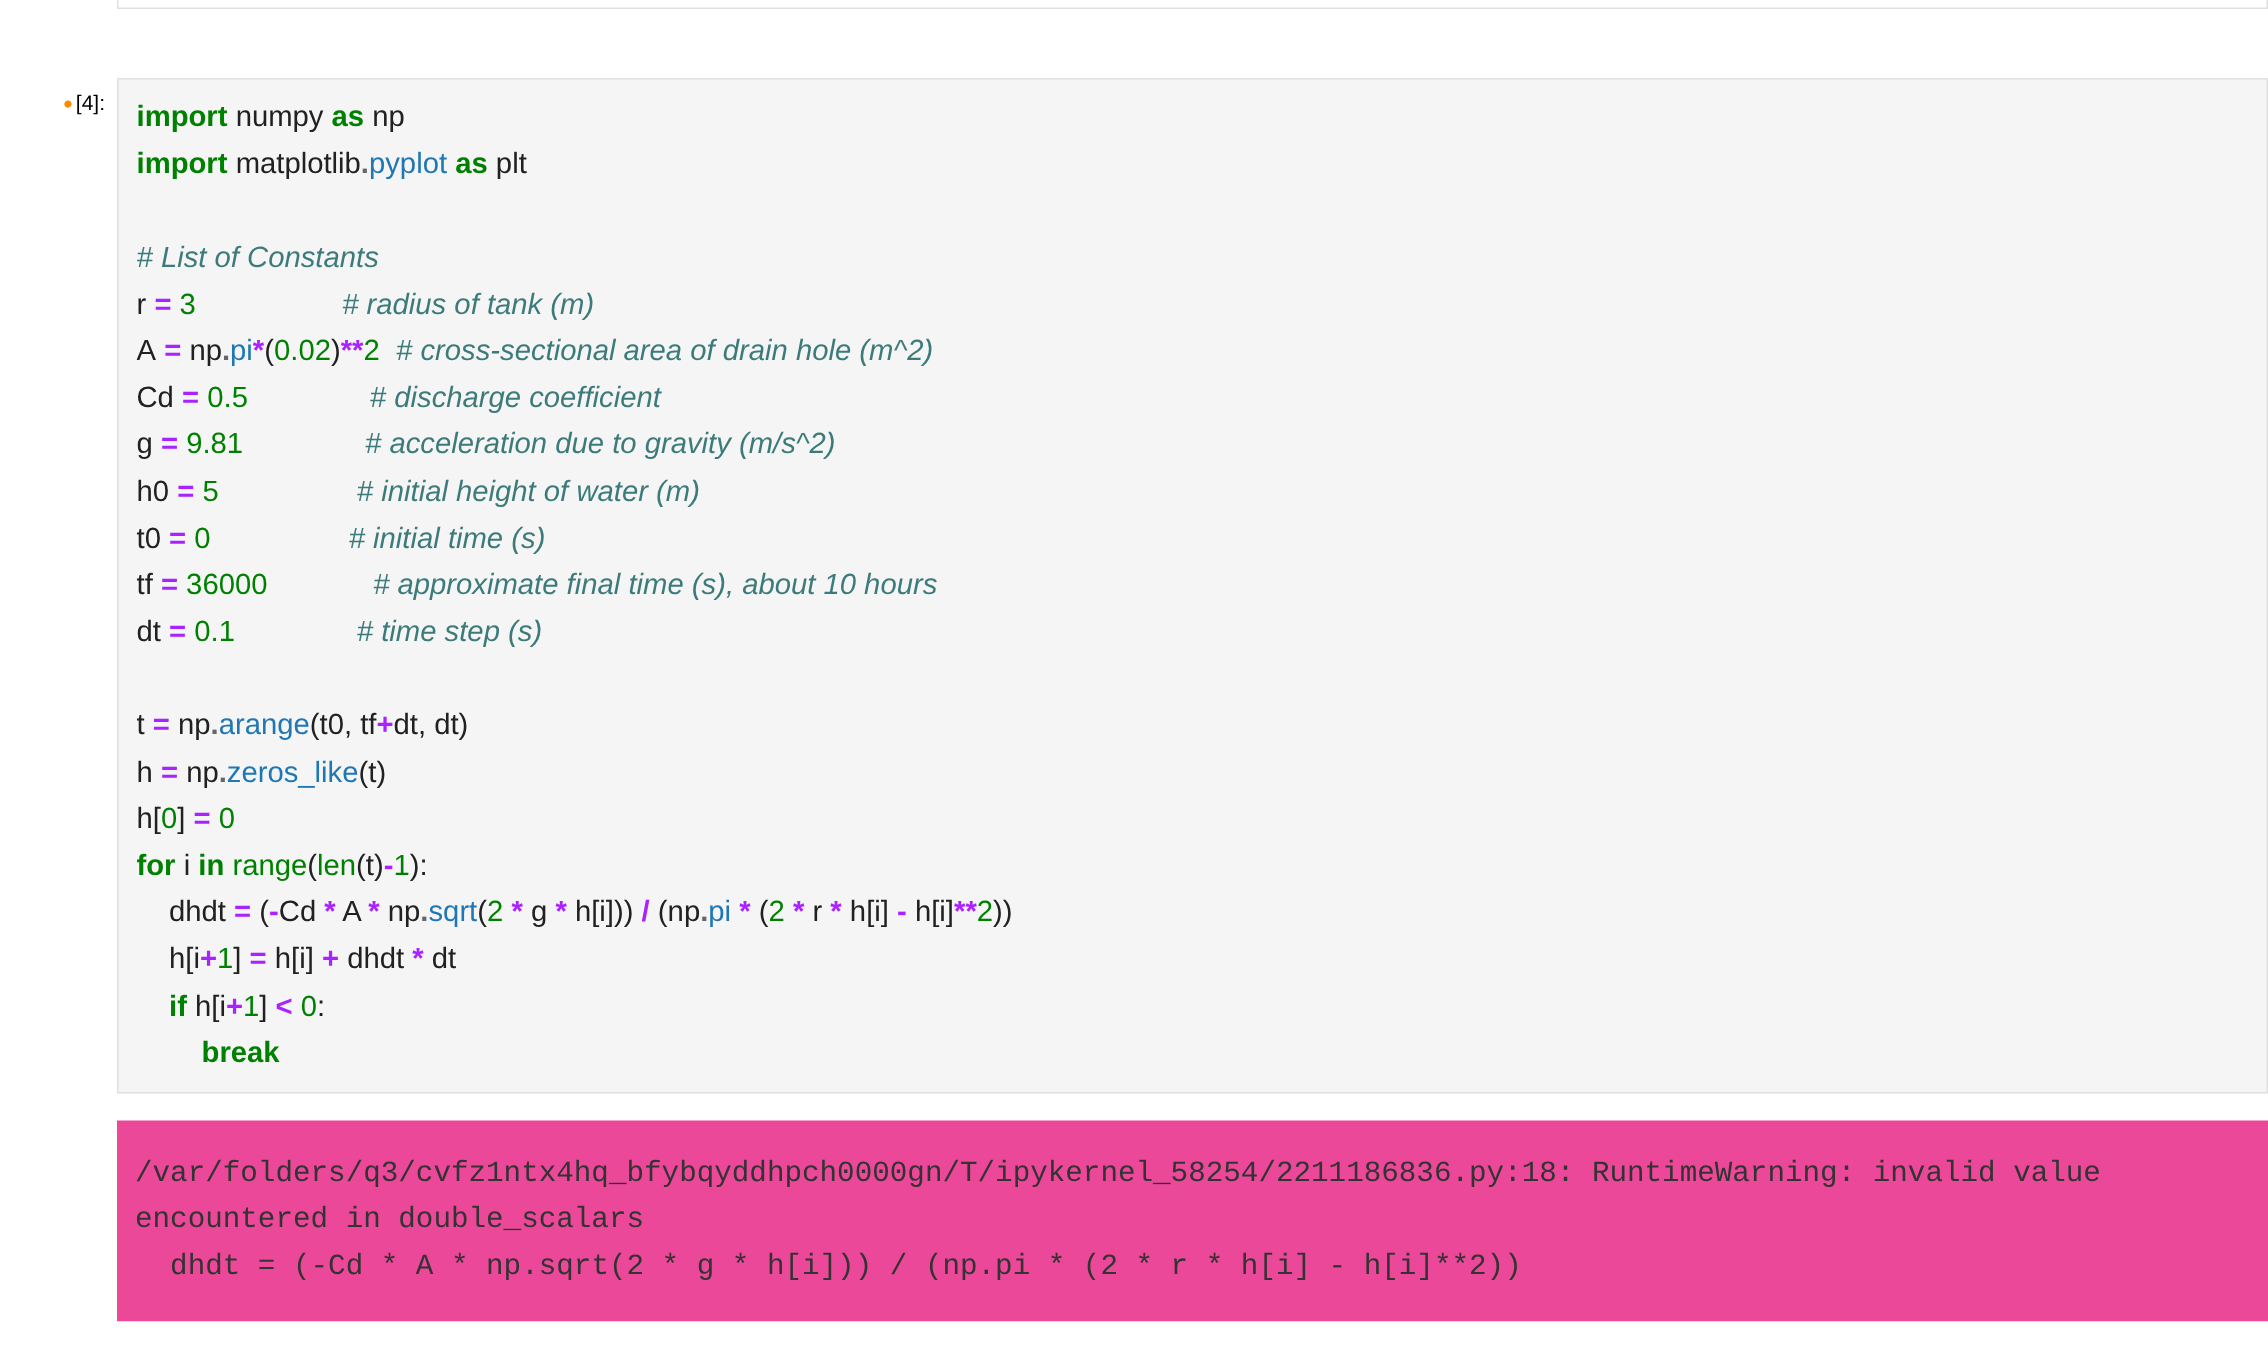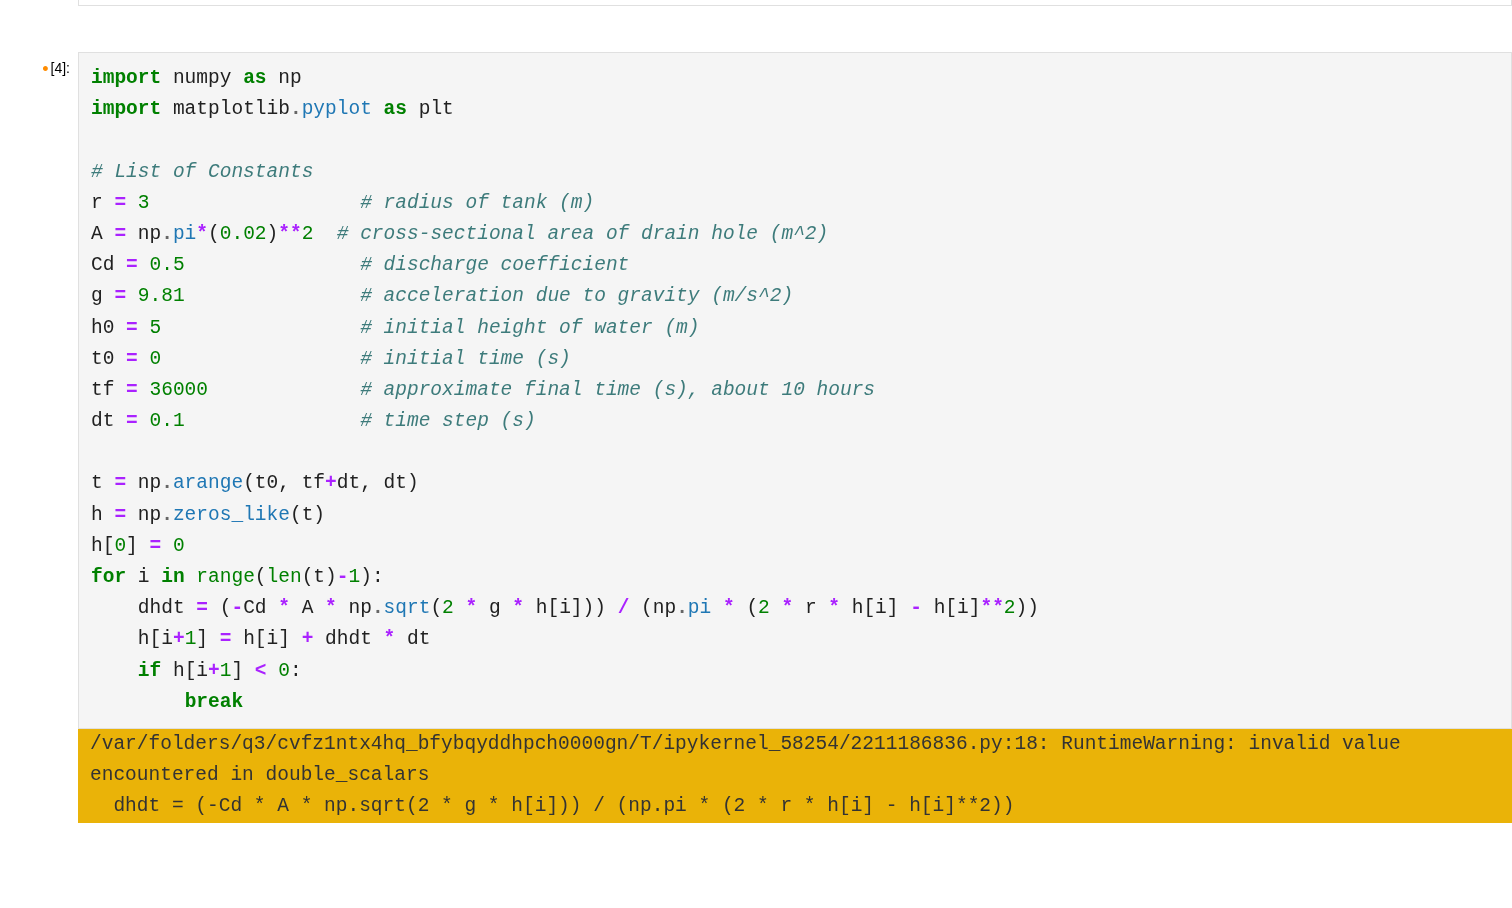--- a/index.html
+++ b/index.html
@@ -44,35 +44,36 @@
       flex: 1;
       min-width: 0;
     }
     .code-input {
       background: #f5f5f5;
       border: 1px solid #e0e0e0;
       padding: 10px 12px;
       margin-top: 4px;
     }
     .code-input pre {
-      font-family: Liberation Mono, monospace;
+      font-family: Liberation Sans, sans-serif;
       font-size: 19.5px;
       line-height: 1.6;
       white-space: pre;
       overflow-x: auto;
     }
     .previous-output {
       border: 1px solid #e0e0e0;
       border-top: none;
       height: 6px;
       margin-bottom: 42px;
     }
     .error-output {
-      background: #eab308;
-      padding: 0 12px;
+      background: #ec4899;
+      padding: 20px 12px;
+      margin-top: 18px;
     }
     .error-output pre {
       font-family: ui-monospace, "SF Mono", Menlo, Monaco, Consolas, "Courier New", monospace;
       font-size: 19.5px;
       line-height: 1.6;
       white-space: pre-wrap;
       word-wrap: break-word;
       color: #333;
     }
     

